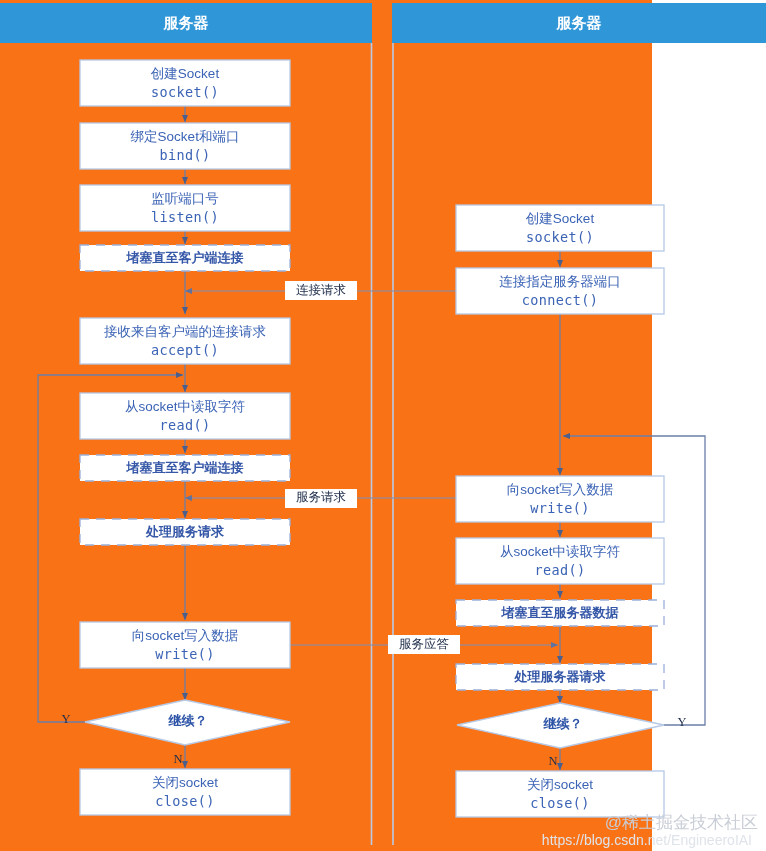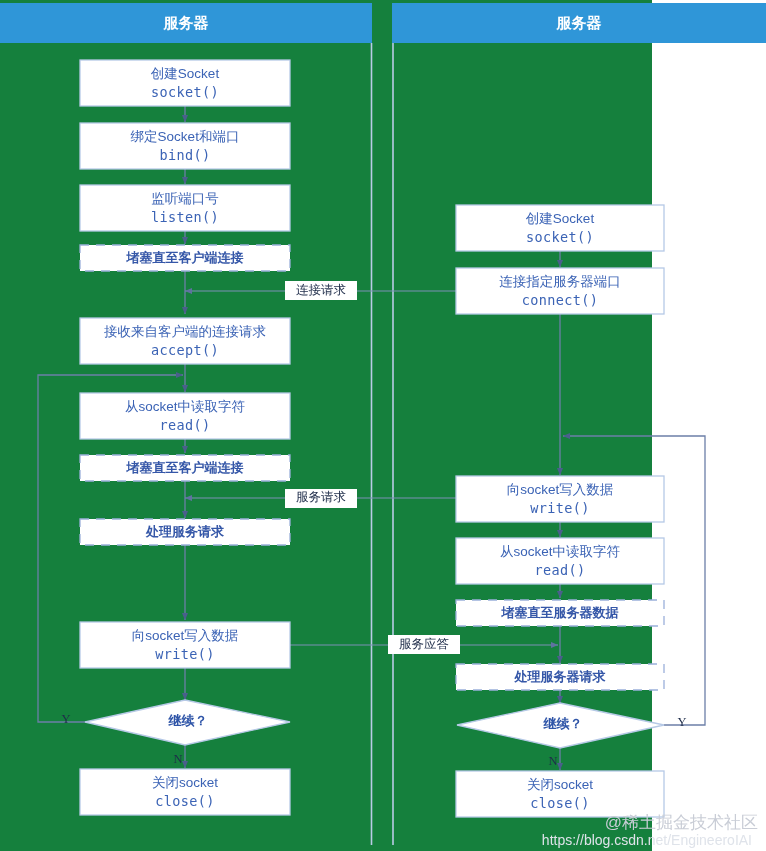--- a/index.html
+++ b/index.html
@@ -11,21 +11,21 @@
     width: 766px;
     height: 851px;
     font-family: "Liberation Sans", "DejaVu Sans", sans-serif;
     position: relative;
     overflow: hidden;
   }
   #stage {
     position: relative;
     width: 652px;
     height: 851px;
-    background: #15803d;
+    background: #f97316;
   }
   svg#flow {
     position: absolute;
     left: 0;
     top: 0;
     width: 766px;
     height: 851px;
     display: block;
   }
   .hdr-bar { fill: #2f96d8; }

